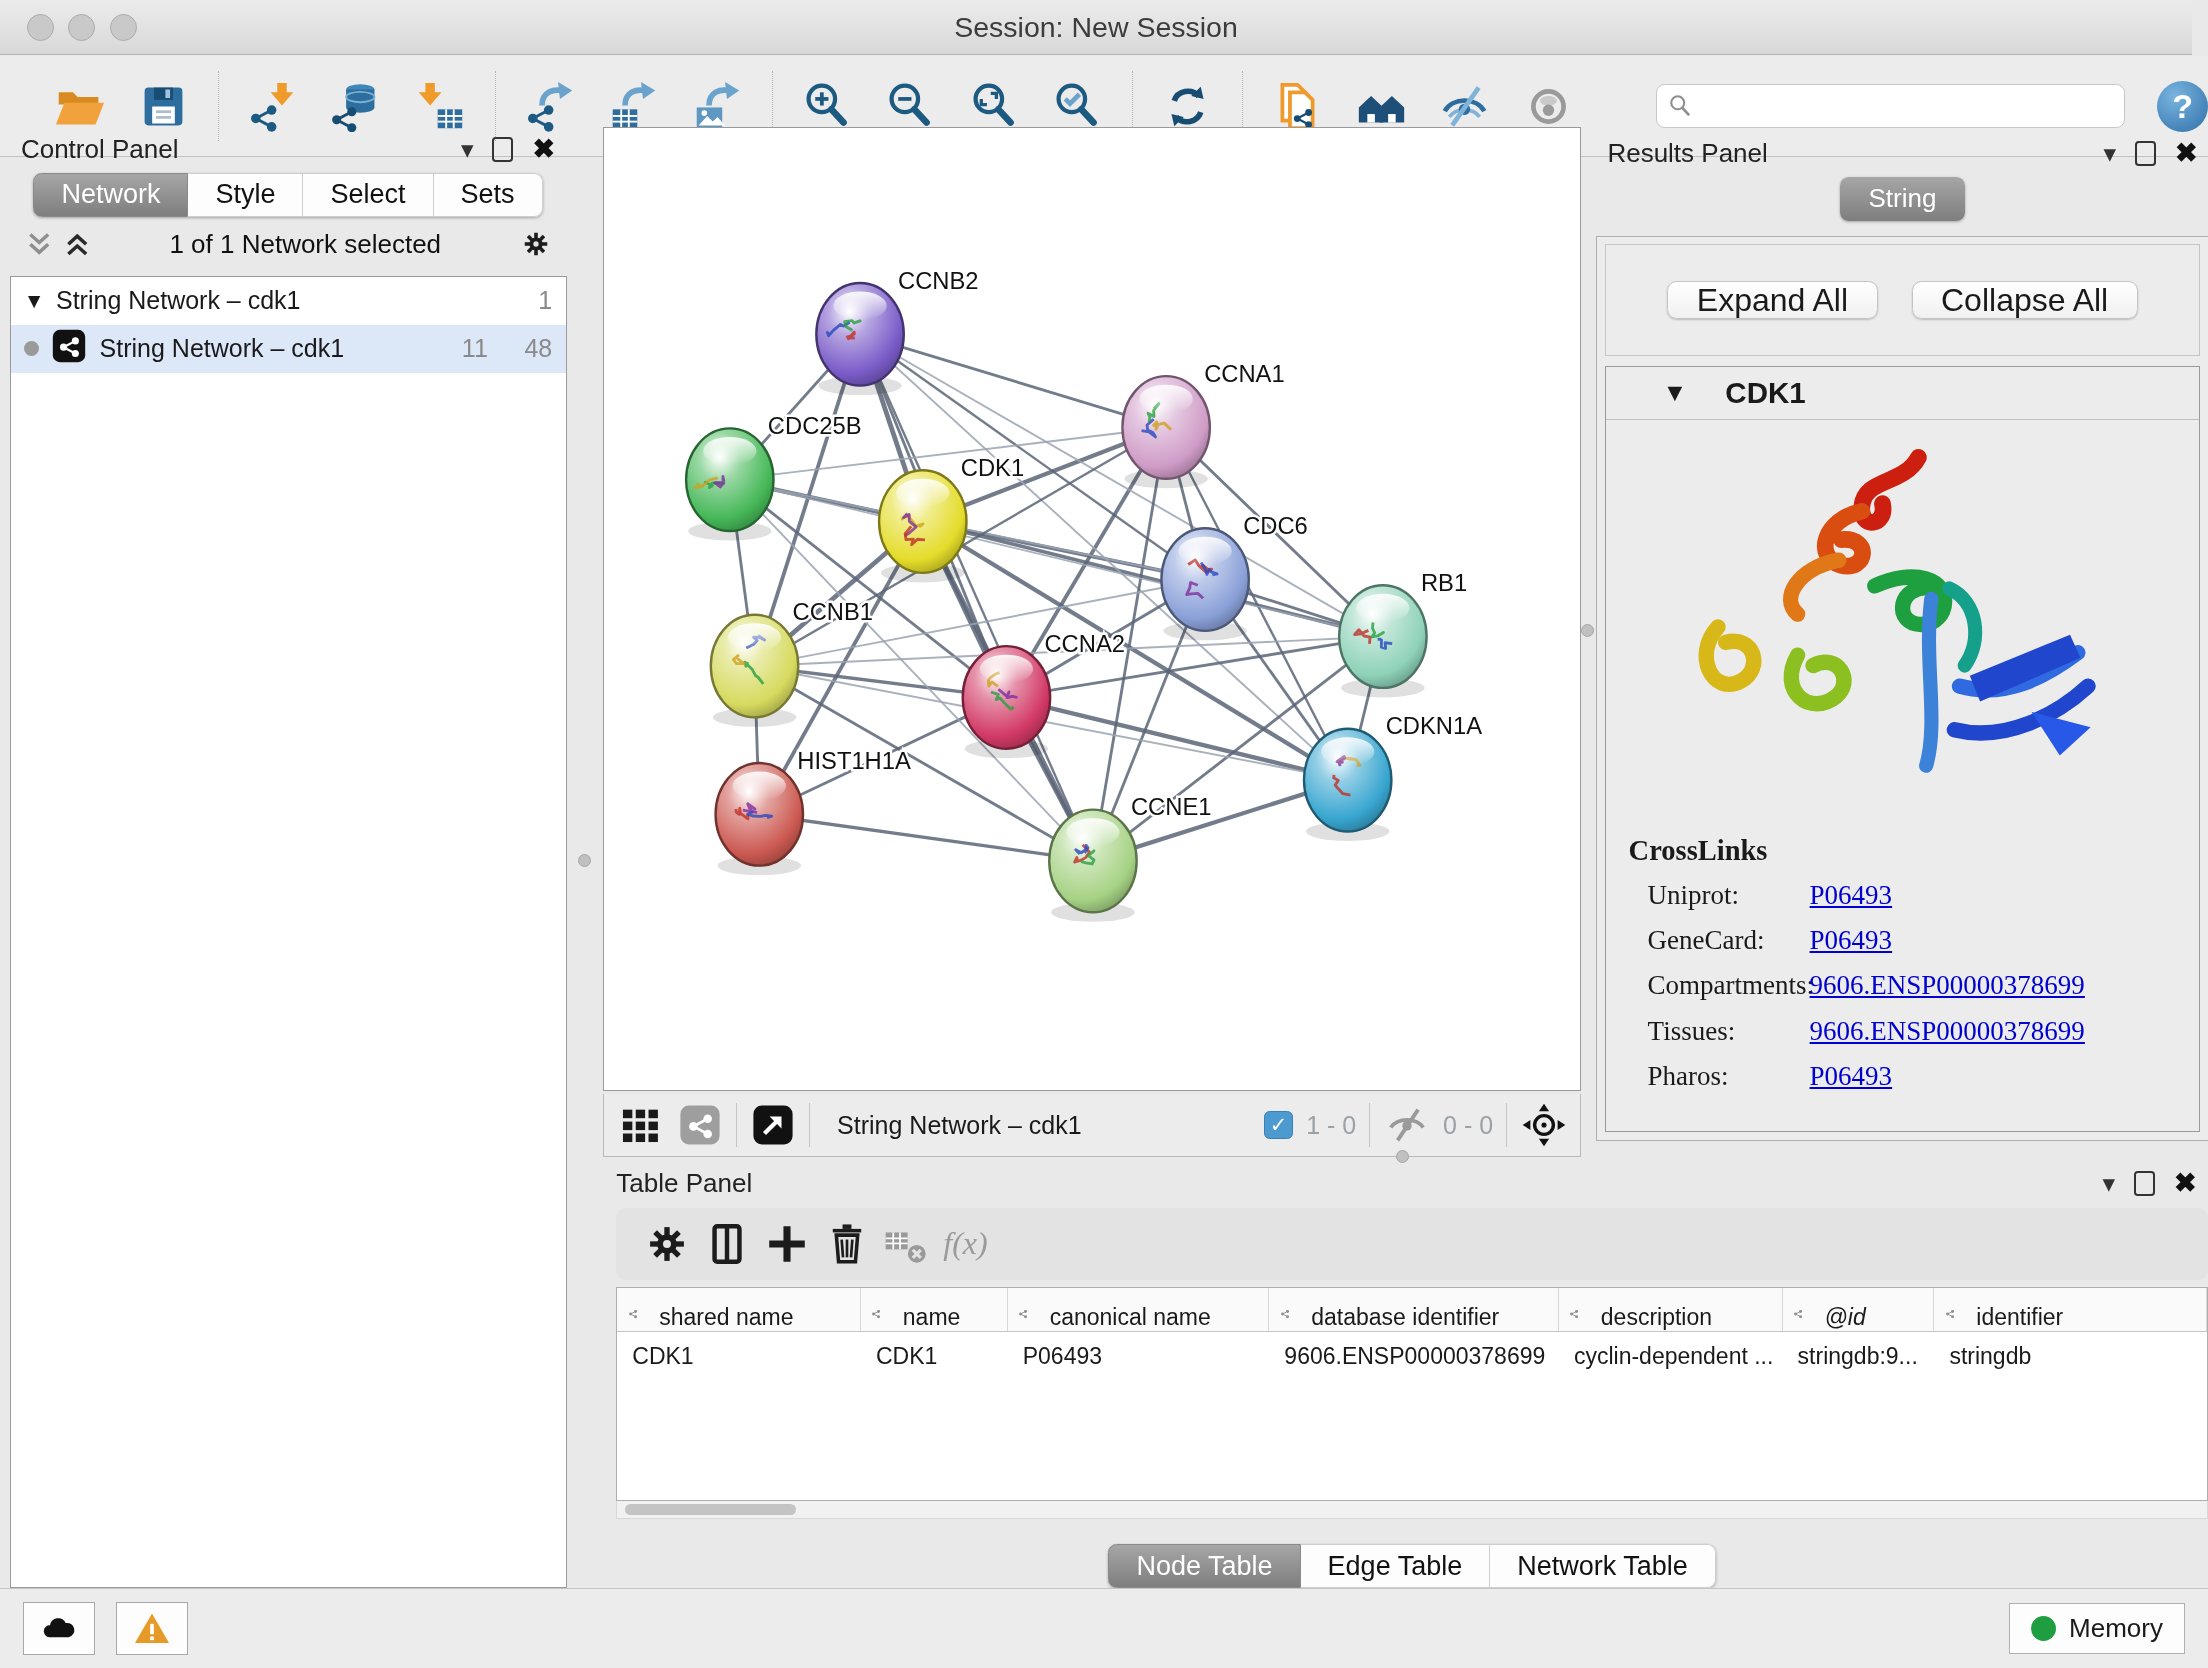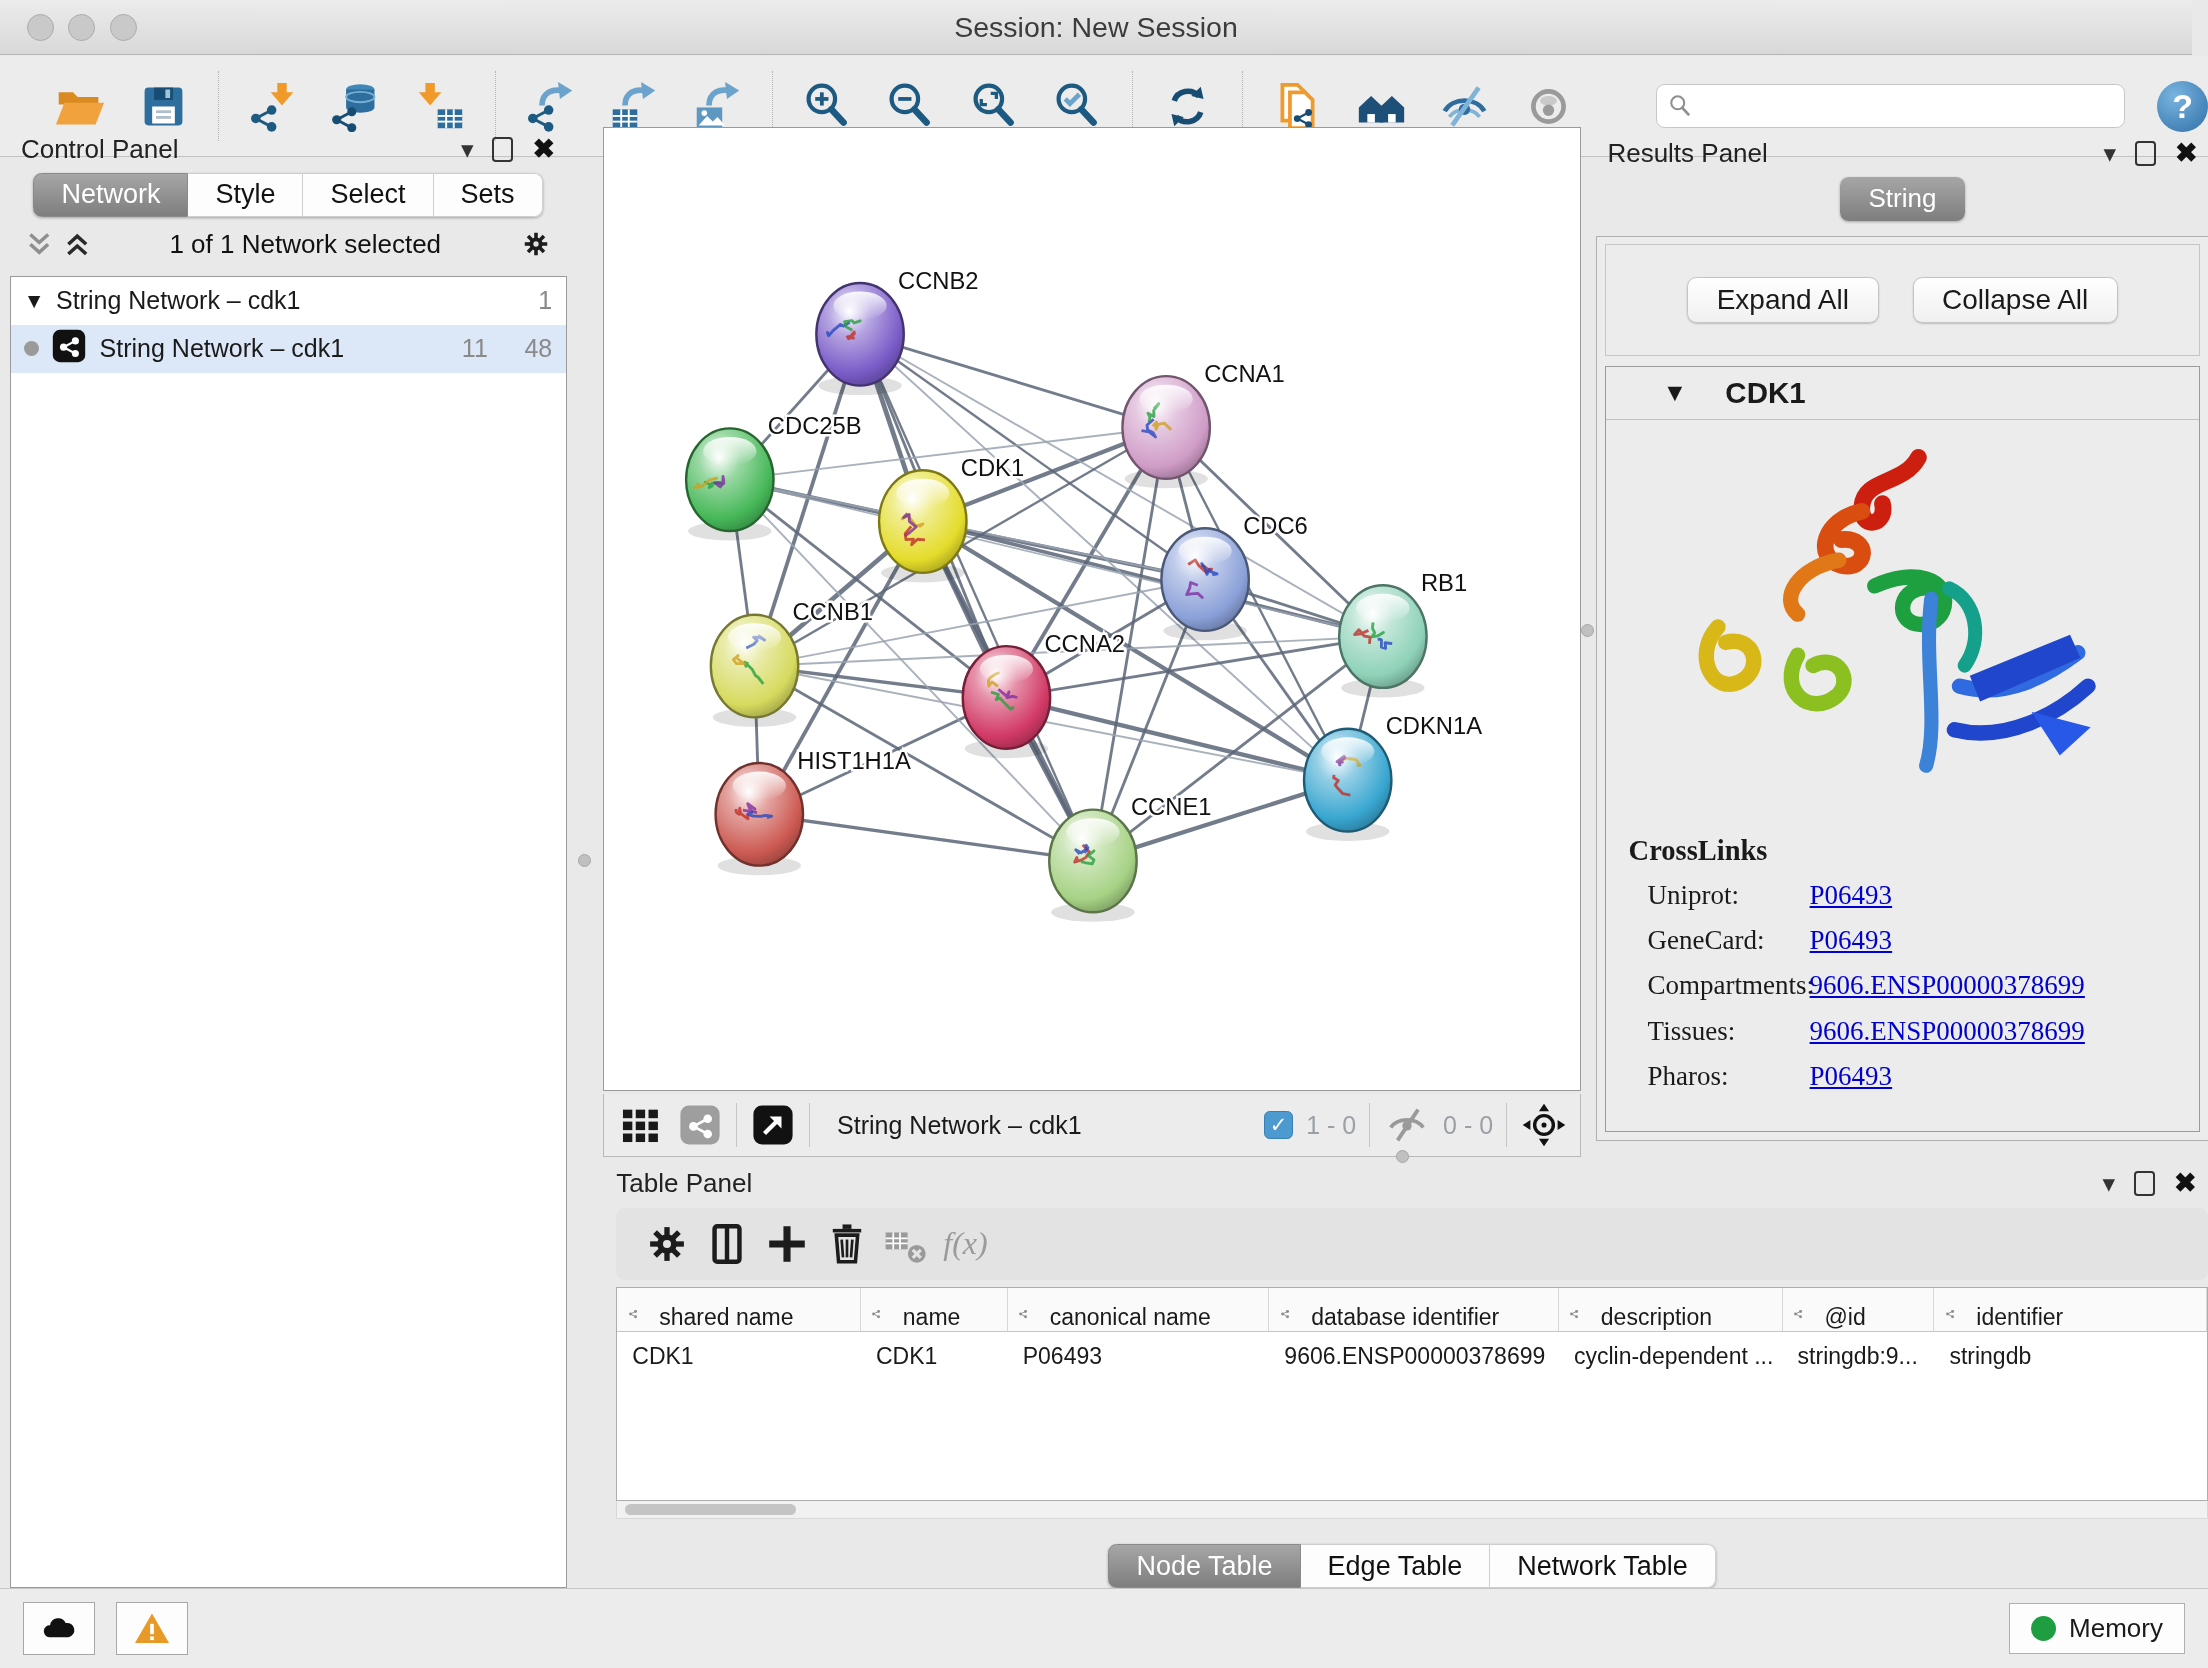--- a/index.html
+++ b/index.html
@@ -73,21 +73,21 @@
   
   .results-panel { position:absolute; left:1596px; top:131px; width:613px; height:1027px;
     display:flex; flex-direction:column; }
   .rp-tabrow { display:flex; justify-content:center; margin-top:1.9px; }
   .rp-tab { height:44px; padding:0 28.5px; display:flex; align-items:center; font-size:26px;
     background:linear-gradient(#a6a6a6,#7e7e7e); color:#fff; border-radius:8.6px; box-shadow:0 1px 2.9px rgba(0,0,0,.3); }
   .rp-outer { margin-top:15px; border:1.9px solid #b0b0b0; background:#ececec; height:905px;
     padding:7.6px; display:flex; flex-direction:column; gap:9.5px; }
   .rp-btnbox { border:1.9px solid #c6c6c6; height:112px; display:flex; align-items:center;
     justify-content:center; gap:34px; }
-  .rp-btn { height:46px; padding:0 28.5px; display:flex; align-items:center; font-size:28px;
+  .rp-btn { height:38px; padding:0 28.5px; display:flex; align-items:center; font-size:32px;
     background:linear-gradient(#ffffff,#f0f0f0); border:1px solid #c4c4c4; border-radius:9.5px;
     box-shadow:0 1px 1.9px rgba(0,0,0,.2); }
   .rp-section { border:1.9px solid #9a9a9a; flex:1; display:flex; flex-direction:column; background:#ececec; }
   .rp-sec-head { height:53px; display:flex; align-items:center; gap:38px; padding-left:57px;
     border-bottom:1px solid #c0c0c0; }
   .rp-sec-head .tri { font-size:25px; }
   .rp-sec-head .name { font-size:29.5px; font-weight:bold; }
   .rp-desc { font-size:26px; padding:11.4px 0 5.7px 19px; }
   .rp-img { flex:1; display:flex; align-items:center; justify-content:center; }
   .crosslinks { padding:0 0 25px 23px; font-family:"Liberation Serif",serif; }
@@ -914,21 +914,21 @@
               </g>
               <g fill="#8f8f8f">
                 <circle cx="5" cy="13" r="4.8"></circle>
                 <circle cx="21" cy="4.5" r="4.8"></circle>
                 <circle cx="21" cy="21.5" r="4.8"></circle>
               </g>
             </g>
           </svg>
           <span>description</span>
         </div>
-        <div class="tp-hcell" style="width: 152px;">
+        <div class="tp-hcell" style="width: 152px; font-style: italic;">
           <svg viewBox="0 0 54 54">
             <g transform="translate(0,0) scale(0.8)">
               <g stroke="#8f8f8f" stroke-width="3">
                 <line x1="5" y1="13" x2="21" y2="4.5"></line>
                 <line x1="5" y1="13" x2="21" y2="21.5"></line>
               </g>
               <g fill="#8f8f8f">
                 <circle cx="5" cy="13" r="4.8"></circle>
                 <circle cx="21" cy="4.5" r="4.8"></circle>
                 <circle cx="21" cy="21.5" r="4.8"></circle>

